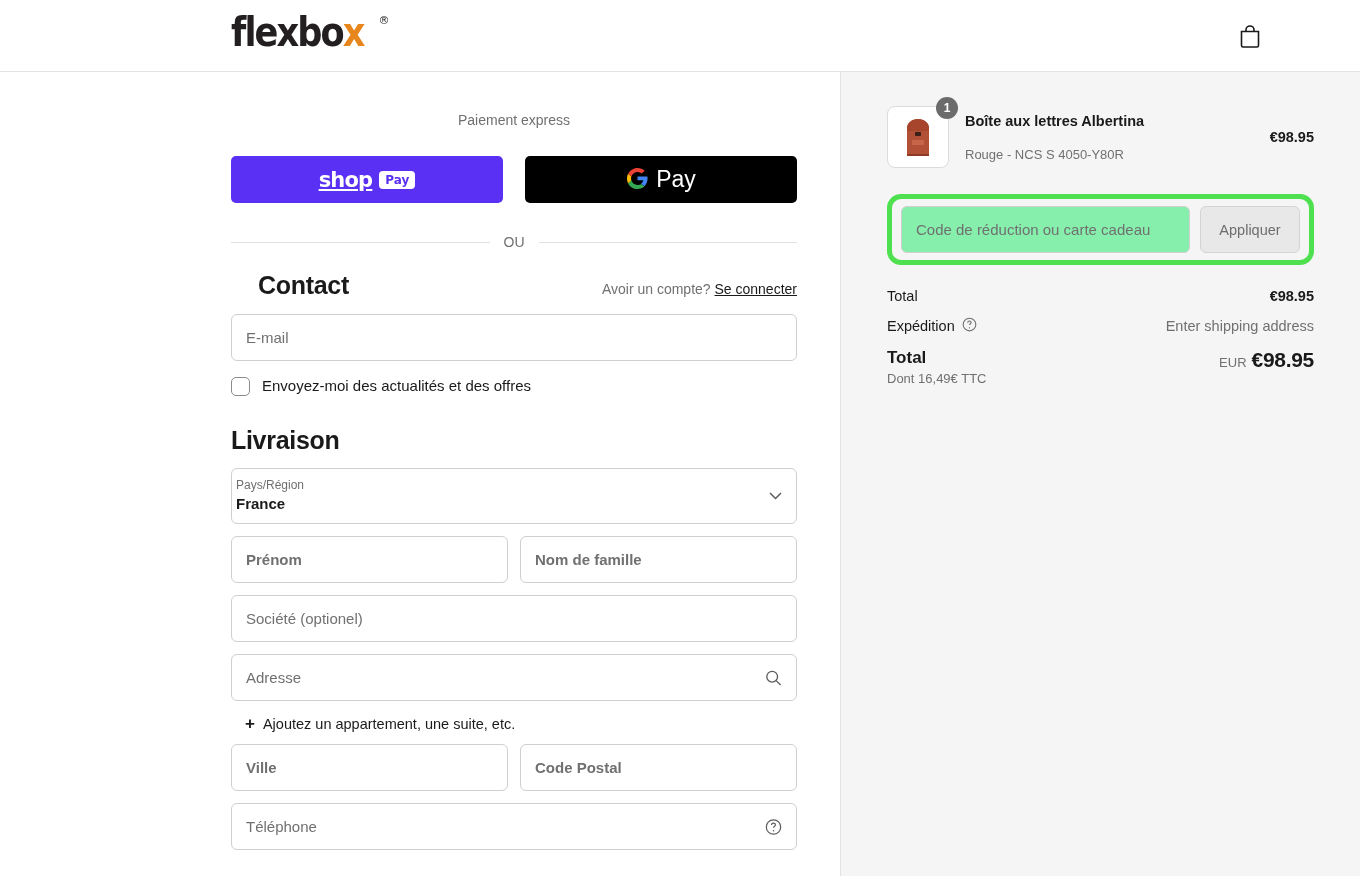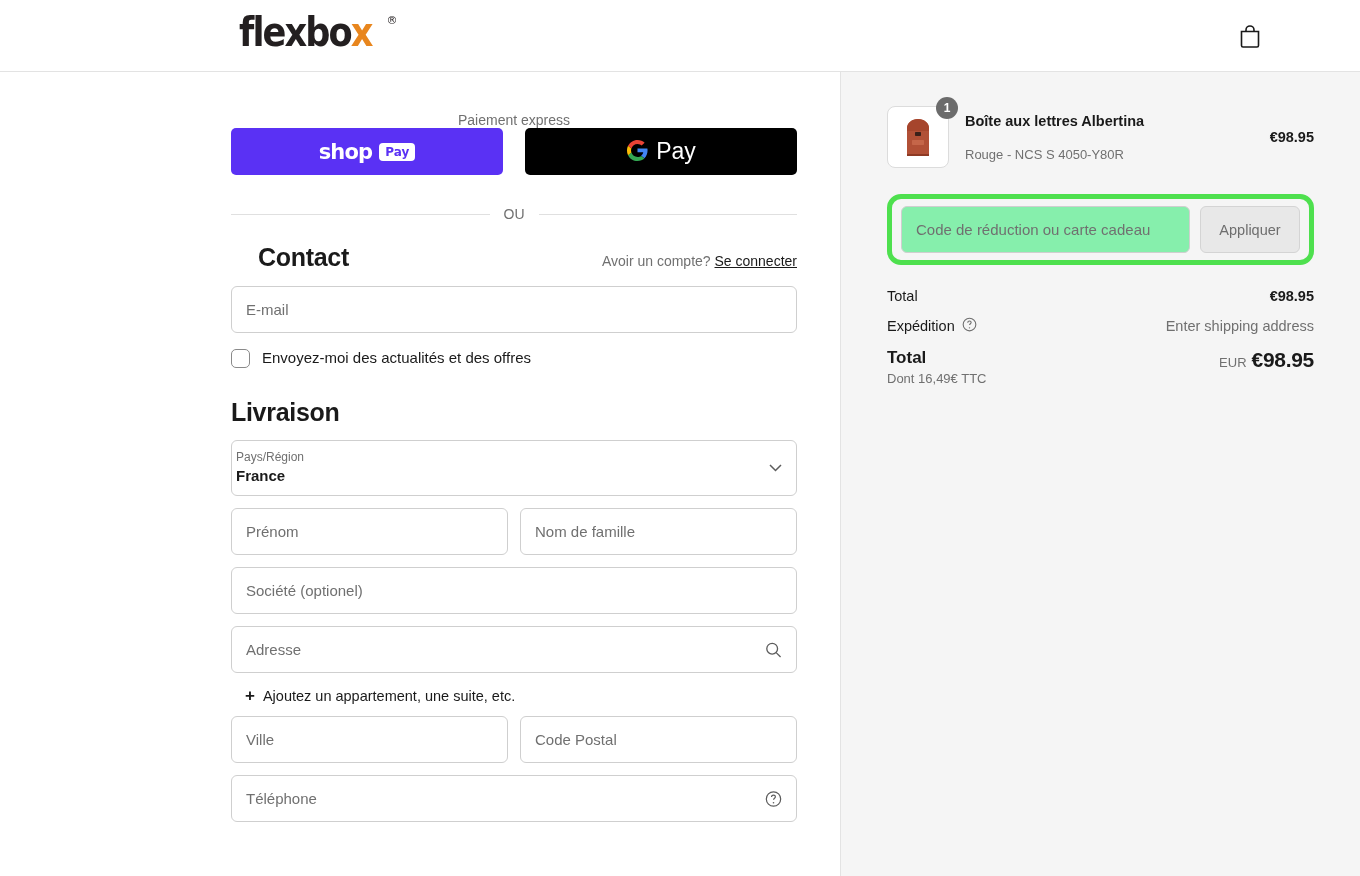--- a/index.html
+++ b/index.html
@@ -15,21 +15,21 @@
   .header {
     height: 72px;
     border-bottom: 1px solid #e3e3e3;
     display: flex;
     align-items: center;
     position: relative;
     background: #fff;
   }
   .logo {
     position: absolute;
-    left: 239px;
+    left: 231px;
     top: 12px;
     display: flex;
     align-items: flex-start;
   }
   .logo-text {
     font-family: "DejaVu Sans", sans-serif;
     font-weight: 700;
     font-size: 40px;
     letter-spacing: -2.2px;
     line-height: 1;
@@ -63,35 +63,35 @@
     position: relative;
     overflow: hidden;
   }
   .main-inner { width: 566px; margin-left: 231px; padding-top: 40px; }
 
   
   .express-label {
     text-align: center;
     font-size: 14px;
     color: #707070;
-    margin-bottom: 0;
+    margin-bottom: 28px;
   }
   .express-row { display: flex; gap: 22px; }
   .pay-btn {
     flex: 1;
     height: 47px;
     border-radius: 5px;
     border: none;
     display: flex; align-items: center; justify-content: center;
     cursor: pointer;
   }
   .shoppay { background: #5a31f4; }
   .shoppay .sp-word {
     color: #fff; font-weight: 700; font-size: 21px;
-    letter-spacing: -0.8px; font-family: "DejaVu Sans", sans-serif;
+    letter-spacing: -0.8px; font-family: "DejaVu Sans", sans-serif; text-decoration: underline;
   }
   .shoppay .sp-pill {
     background: #fff; color: #5a31f4; font-weight: 700;
     font-size: 12px; border-radius: 4px;
     padding: 2px 6px; margin-left: 7px;
     font-family: "DejaVu Sans", sans-serif;
   }
   .gpay { background: #000; }
   .gpay .gp-word {
     color: #fff; font-size: 23px; margin-left: 7px;
@@ -127,21 +127,21 @@
     height: 47px;
     border: 1px solid #cfcfcf;
     border-radius: 6px;
     background: #fff;
     display: flex; align-items: center;
     padding: 0 14px;
     cursor: text;
   }
   .field .ph { font-size: 15px; color: #707070; }
   .field + .field { margin-top: 12px; }
-  .row2 { display: flex; gap: 12px; margin-top: 12px; }
+  .row2 { display: flex; gap: 12px; margin-top: 12px; font-weight: bold; }
   .row2 .field { flex: 1; margin-top: 0; }
   .field-icon {
     position: absolute; right: 14px; top: 50%;
     transform: translateY(-50%);
     display: flex; align-items: center; justify-content: center;
     cursor: pointer;
   }
 
   
   .select-field {

